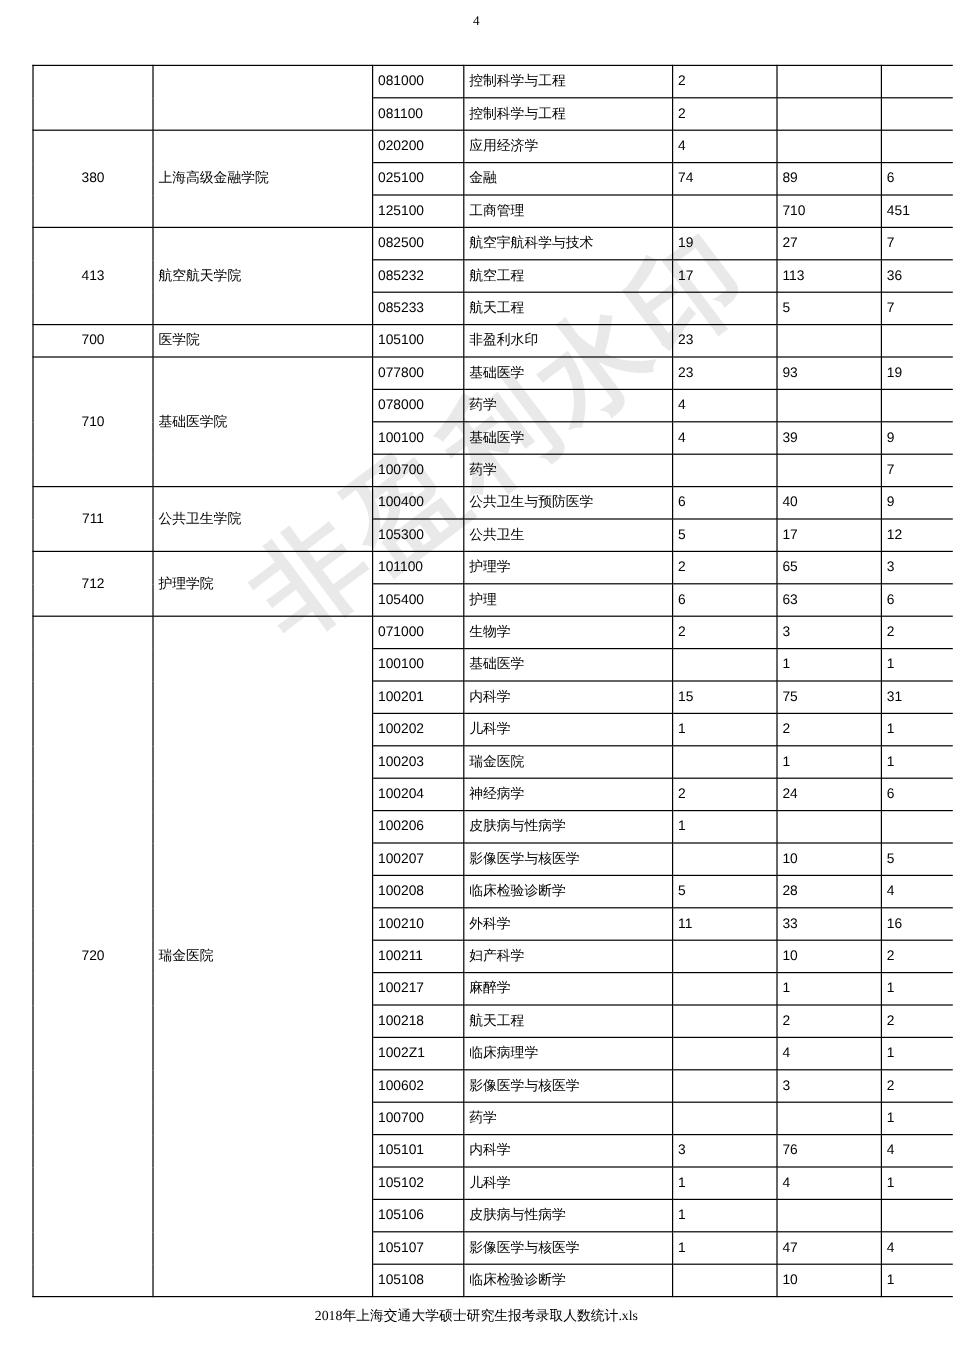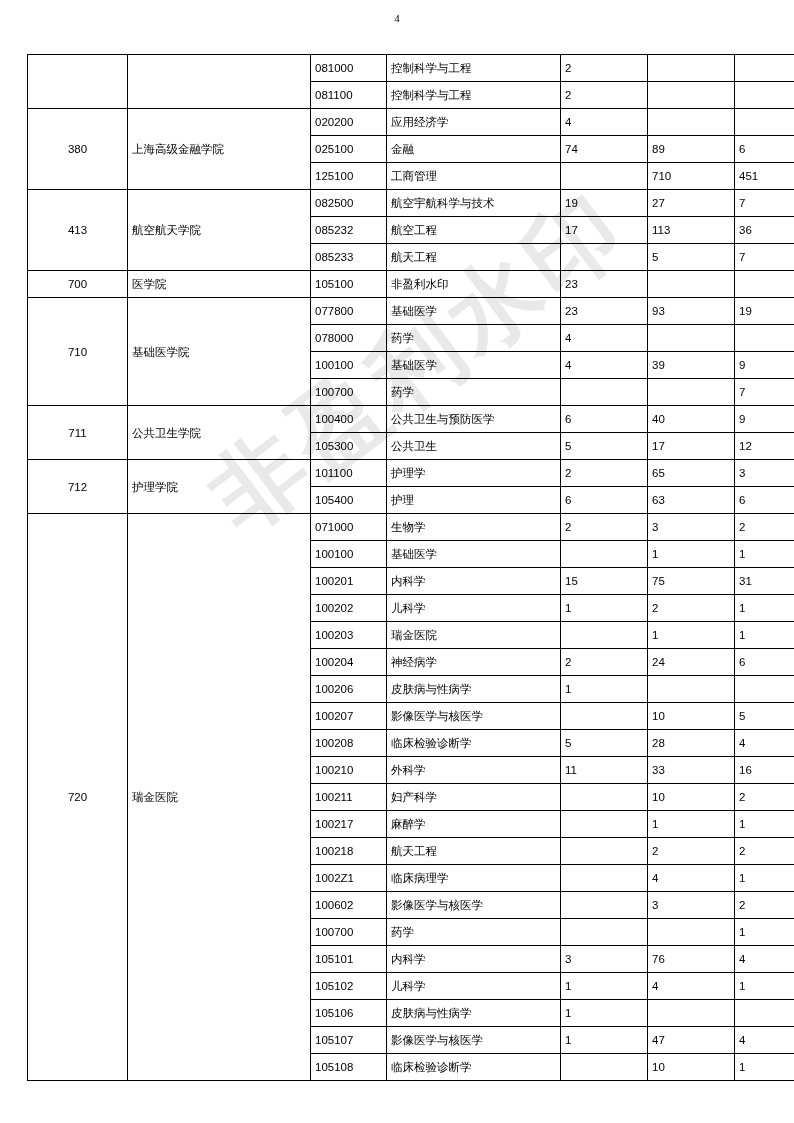--- a/index.html
+++ b/index.html
@@ -394,14 +394,15 @@
             <td class="c-major">105108</td>
             <td class="c-name">临床检验诊断学</td>
             <td class="c-num"></td>
             <td class="c-num">10</td>
             <td class="c-num">1</td>
           </tr>
         </tbody>
     </table>
   </div>
 
+  <div class="footer">2018年上海交通大学硕士研究生报考录取人数统计.xls</div>
 
 </div>
 
 </body></html>

